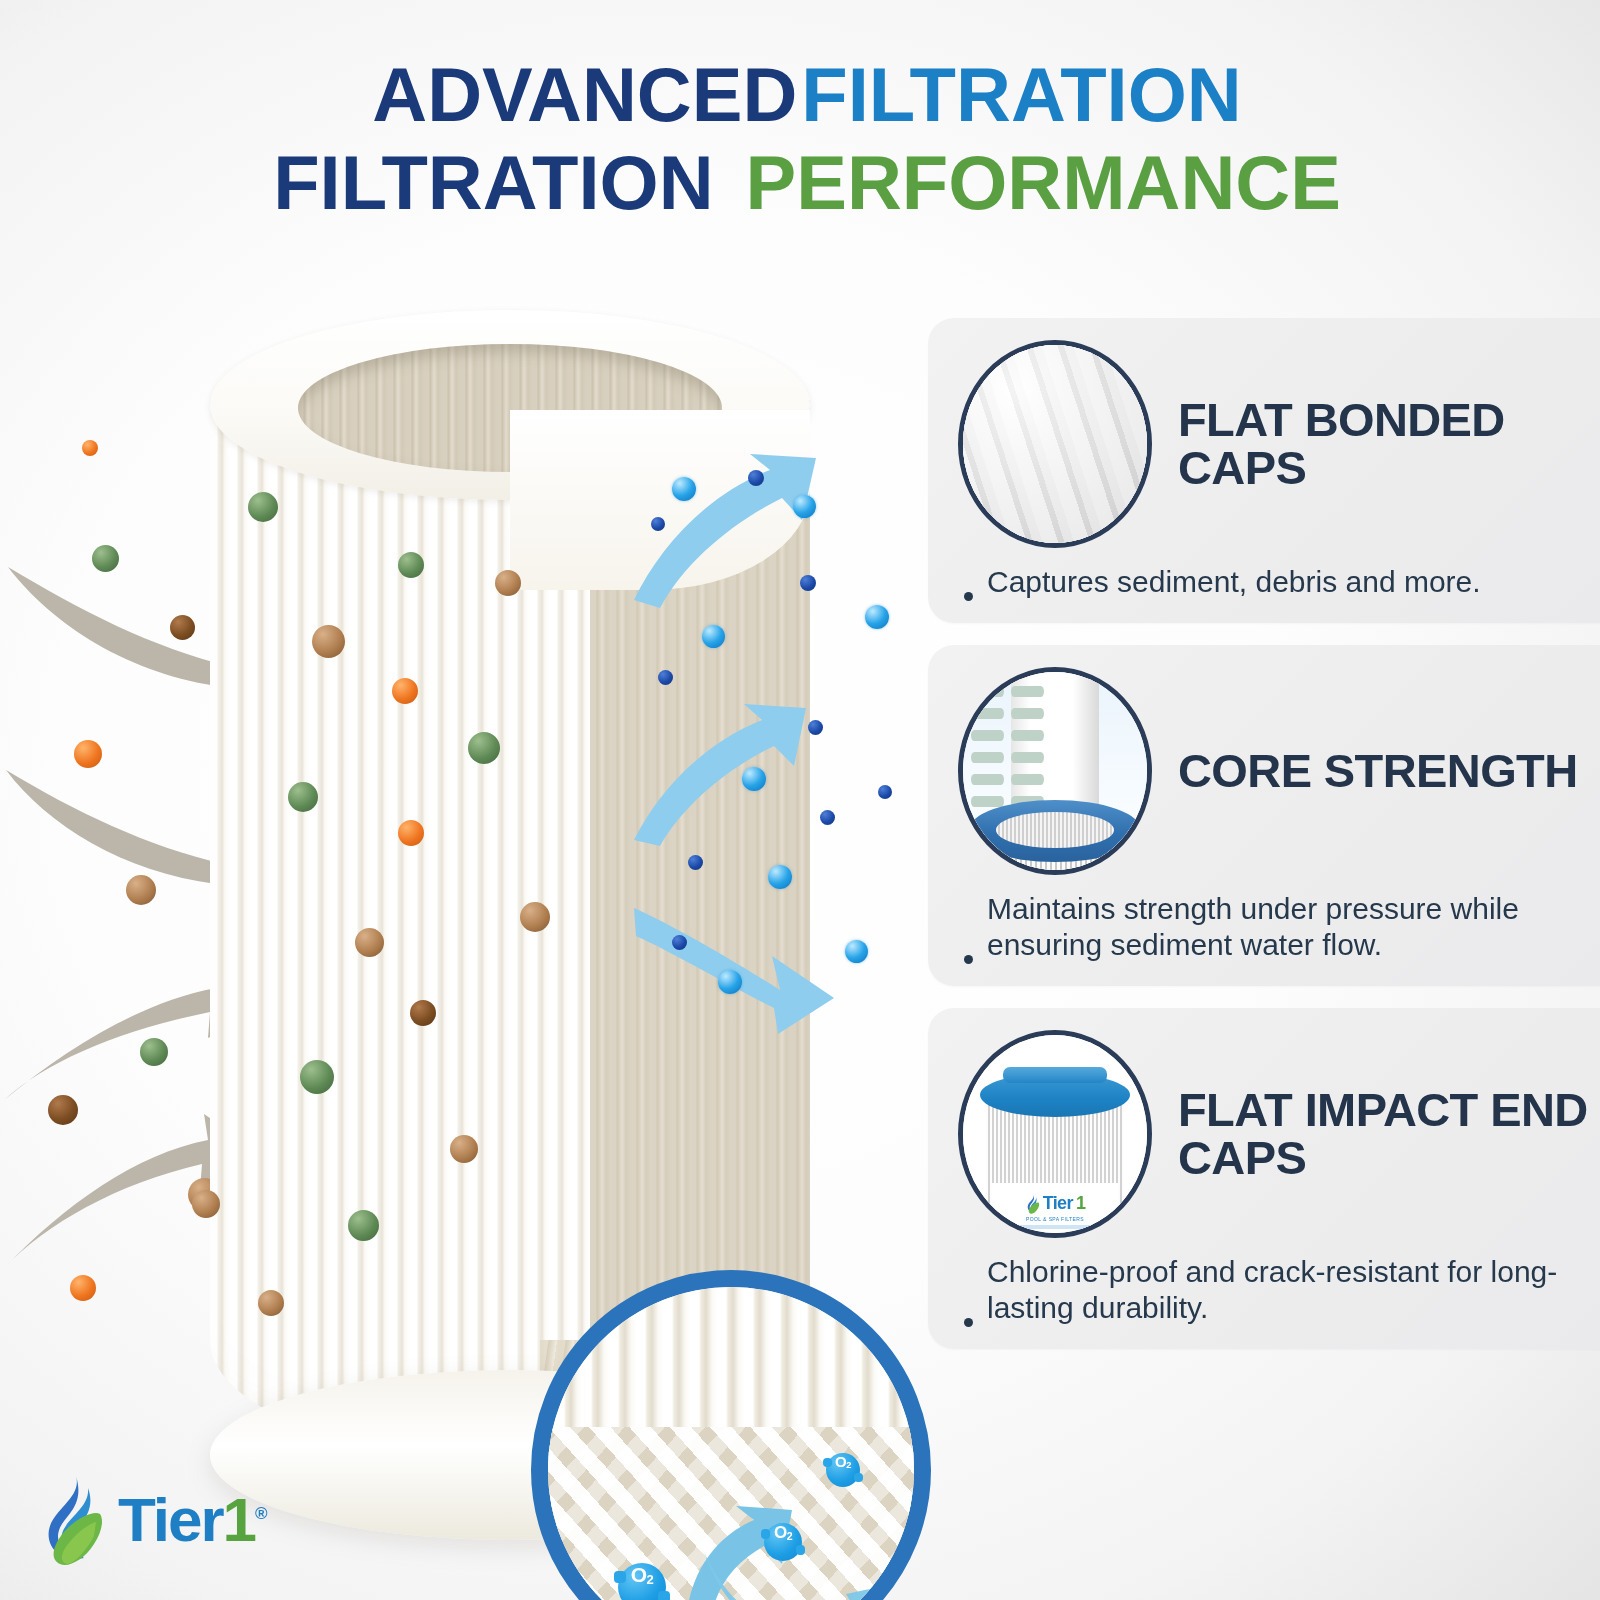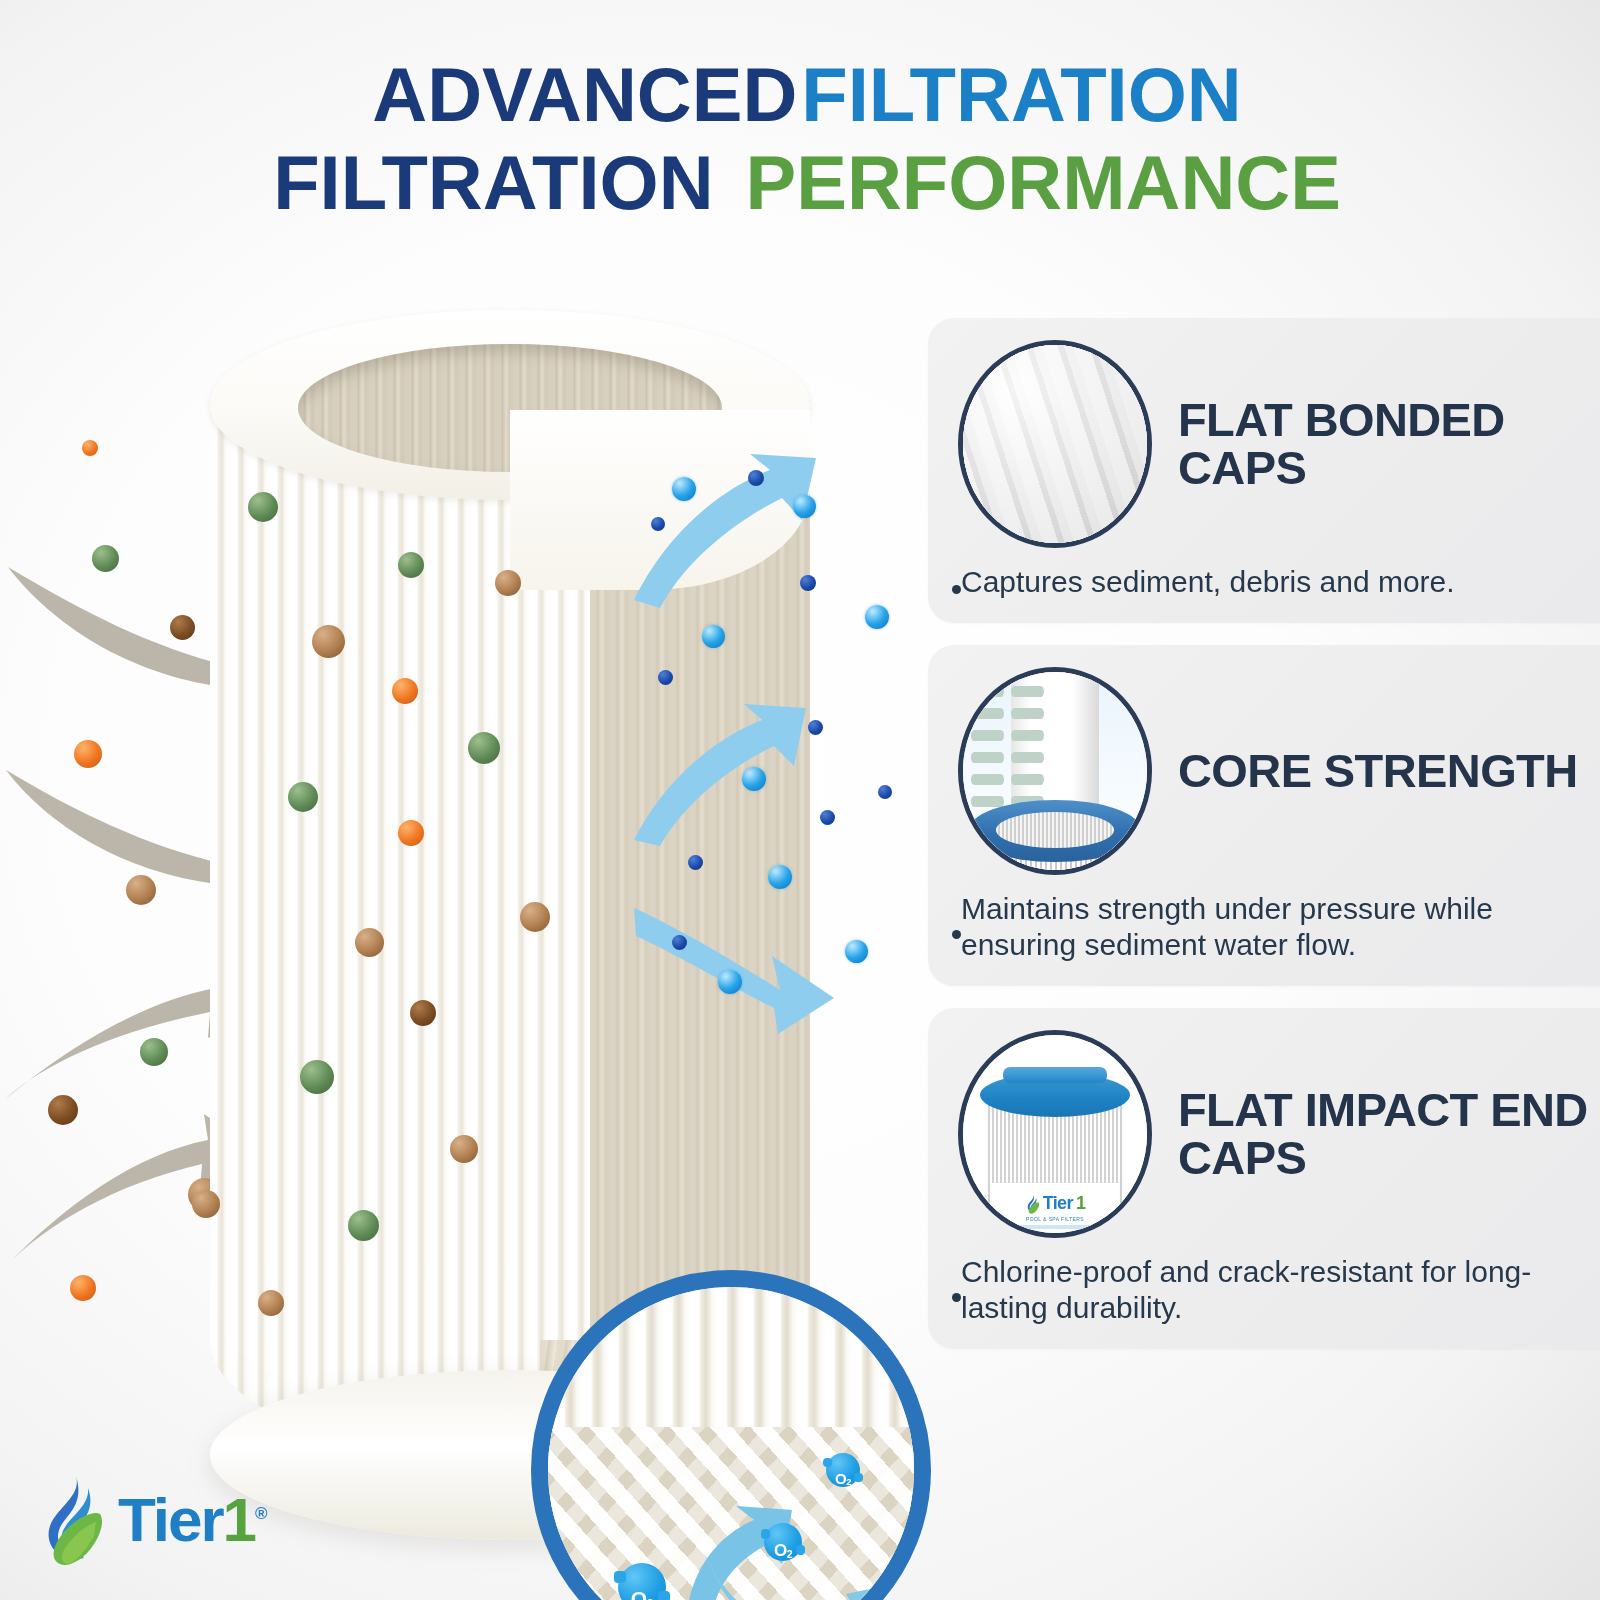--- a/index.html
+++ b/index.html
@@ -163,21 +163,21 @@
     background:
       repeating-linear-gradient(48deg, rgba(255,255,255,.96) 0 16px, rgba(222,214,196,.55) 16px 30px),
       repeating-linear-gradient(-48deg, rgba(255,255,255,.92) 0 16px, rgba(214,205,186,.5) 16px 30px),
       #ded6c4;
   }
   .o2 {
     position: absolute;
     border-radius: 50%;
     background: radial-gradient(circle at 34% 28%, #63c6f5, #1f9fe5 55%, #1187d2);
     color: #fff;
-    display: flex; align-items: flex-end; justify-content: center;
+    display: flex; align-items: flex-start; justify-content: center;
     font-weight: 700;
     letter-spacing: -.5px;
   }
   .o2::before, .o2::after {
     content: ""; position: absolute; width: 26%; height: 26%;
     background: #2aa6e8; border-radius: 4px;
   }
   .o2::before { left: -9%; top: 16%; }
   .o2::after  { right: -9%; bottom: 16%; }
   .o2 sub { font-size: .62em; vertical-align: -.15em; }
@@ -230,22 +230,23 @@
   }
   .card-title {
     font-size: 47px;
     font-weight: 800;
     line-height: 1.02;
     color: #23344b;
     letter-spacing: -0.6px;
   }
   .card-bullet {
     display: flex;
-    align-items: center;
-    padding: 16px 6px 0 24px;
+    align-items: flex-end;
+    gap: 14px;
+    padding: 16px 6px 0 36px;
     font-size: 30px;
     line-height: 1.22;
     color: #26394c;
     font-weight: 400;
   }
   .bullet-dot {
     flex: none;
     width: 9px; height: 9px; border-radius: 50%;
     background: #26394c;
     margin-top: 15px;

